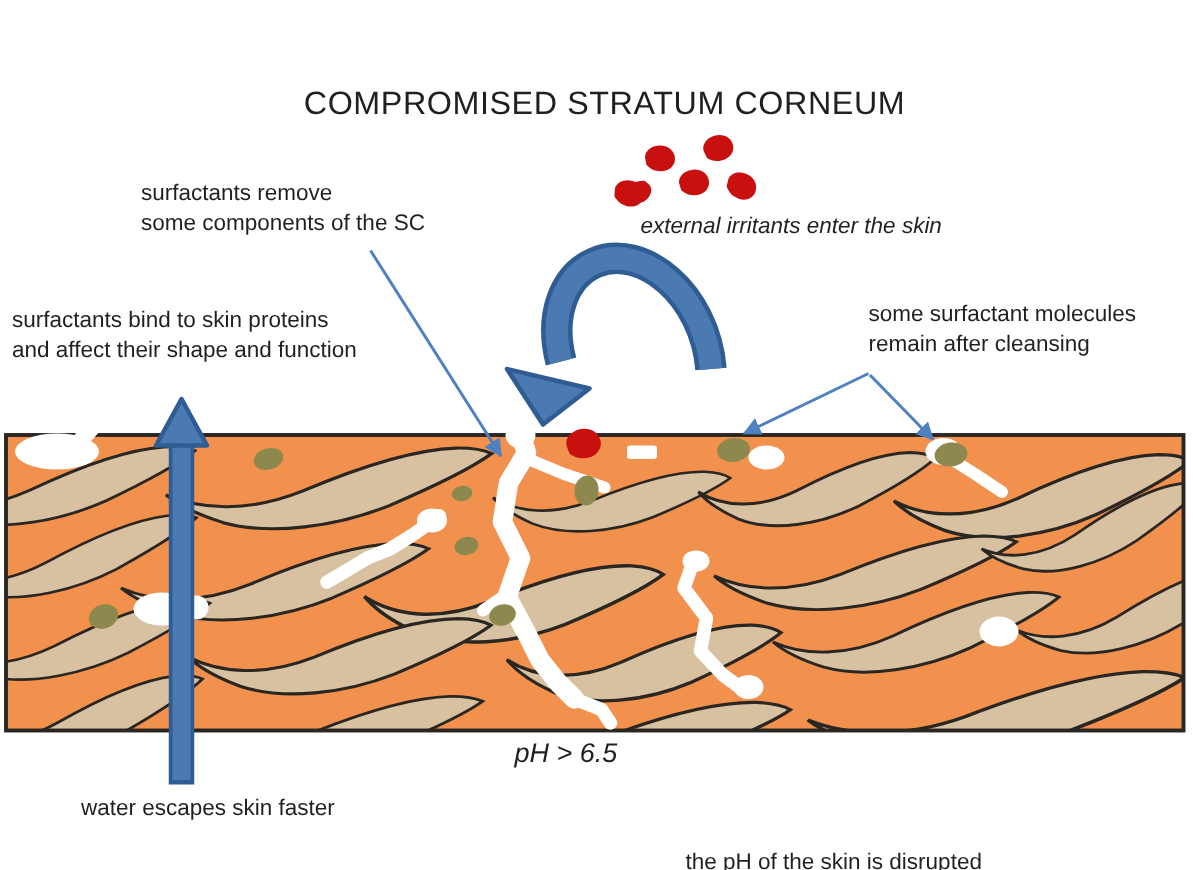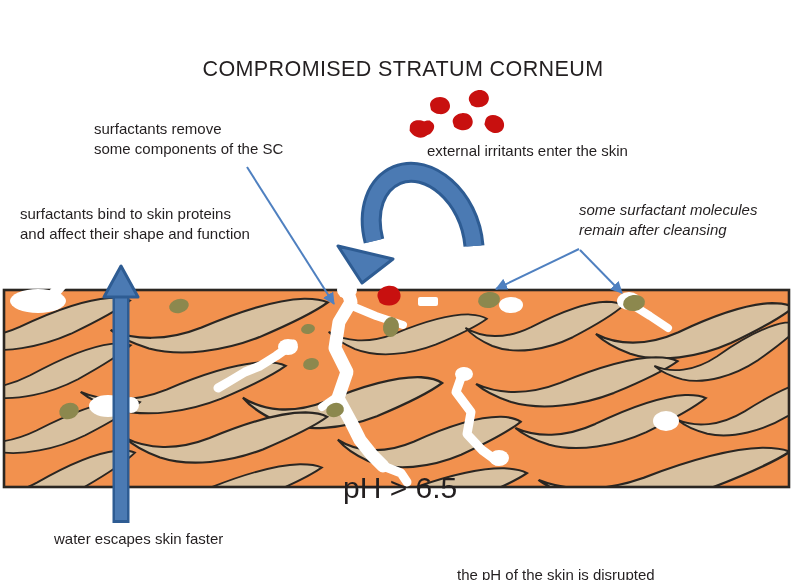--- a/index.html
+++ b/index.html
@@ -9,25 +9,25 @@
     font-family:"Liberation Sans","DejaVu Sans",sans-serif;
   }
   .canvas svg{position:absolute;left:0;top:0;}
   .lbl{
     position:absolute;color:var(--text-dark,#231f20);
     font-size:15px;line-height:1.32;white-space:pre-line;
   }
   .ttl{font-size:21.5px;letter-spacing:.4px;transform:translateX(-50%);white-space:nowrap;}
   .lbl-title{left:403px;top:55px;}
   .lbl-remove{left:94px;top:119px;}
-  .lbl-external{left:427px;top:141px;}
-  .lbl-bind{left:8px;top:204px;margin-left:12px;}
-  .lbl-remain{left:579px;top:200px;font-style:italic;}
+  .lbl-external{left:427px;top:141px;font-style:italic;}
+  .lbl-bind{left:8px;top:204px;}
+  .lbl-remain{left:579px;top:200px;}
   .lbl-water{left:54px;top:529px;}
-  .lbl-ph{left:343px;top:468px;font-size:30px;}
+  .lbl-ph{left:343px;top:491px;font-size:18px;font-style:italic;}
   .lbl-disrupted{left:457px;top:529px;margin-top:36px;}
 
   .band{fill:var(--skin-orange,#F2914E);}
   .band-border{fill:none;stroke:var(--outline-dark,#2A2622);stroke-width:2.6;}
   .cell{fill:var(--cell-beige,#D8C1A0);stroke:var(--outline-dark,#2A2622);stroke-width:2.2;}
   .wf{fill:var(--patch-white,#fff);}
   .ws{stroke:var(--patch-white,#fff);fill:none;stroke-linecap:round;stroke-linejoin:round;}
   .olive{fill:var(--surfactant-olive,#8C884E);}
   .red{fill:var(--irritant-red,#C8100F);}
   .pointer{stroke:var(--pointer-blue,#4F80C0);stroke-width:2;fill:none;}

